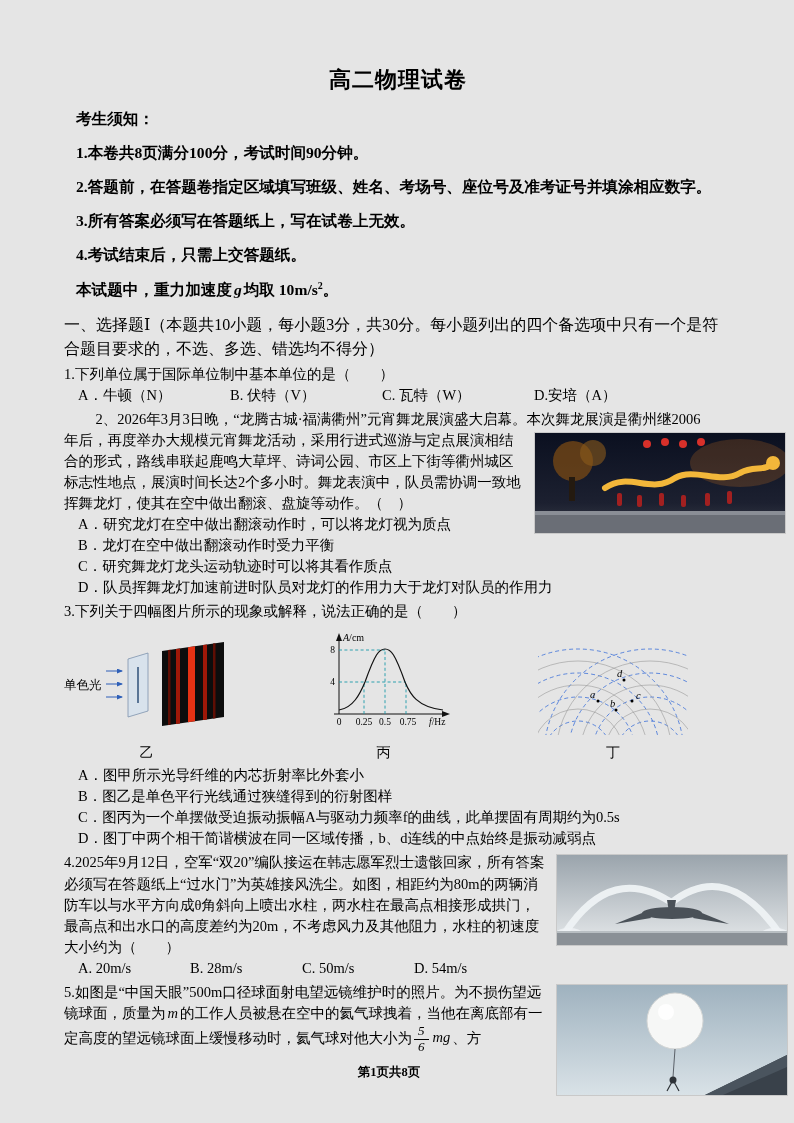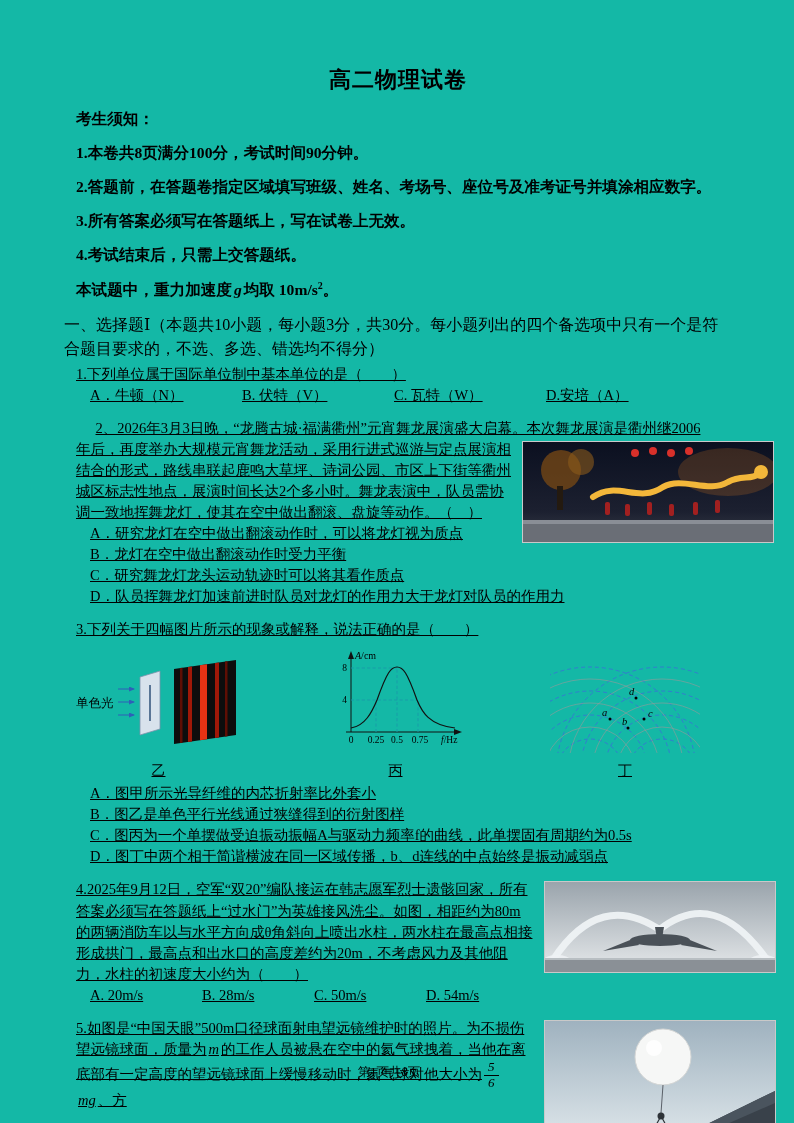--- a/index.html
+++ b/index.html
@@ -1,45 +1,45 @@
 <!DOCTYPE html>
 <html><head>
 <meta charset="utf-8">
 <style>
   html,body{margin:0;padding:0;background:#ffffff;}
   .page{
-    width:794px;height:1123px;background:#14b8a6;position:relative;overflow:hidden;
+    width:794px;height:1123px;background:#e5e5e5;position:relative;overflow:hidden;
     font-family:"Liberation Serif","DejaVu Serif",serif;color:#000;
     padding:64px 62px 0 64px;box-sizing:border-box;
     font-size:14.5px;line-height:1.45;
   }
   .title{text-align:center;font-size:22px;font-weight:700;margin:0 0 12px;letter-spacing:1px;}
   .notice p{margin:12px;font-weight:700;font-size:15.6px;line-height:1.42;}
   .var{font-style:italic;padding:0 2px;}
   sup{font-size:10px;}
   .section-heading{margin:10px 0 3px;font-size:16px;line-height:1.5;}
-  .q{margin:12px;text-decoration:underline;}
+  .q{margin:0;}
   .q p{margin:0;}
   .q{margin-top:3px;}
   .nowrap{white-space:nowrap;text-align:center;}
   .opt-row{display:flex;padding-left:14px;}
   .opt-row .opt{width:152px;}
   .opt-row-sm .opt{width:112px;}
   .opt-line{padding-left:14px;}
   .photo{float:right;border:1px solid #c9c9c9;box-sizing:border-box;overflow:hidden;}
   .photo svg{display:block;}
   .photo-q2{width:252px;height:102px;margin:2px -54px 4px 8px;}
   .photo-q4{width:232px;height:92px;margin:2px -56px 4px 10px;}
   .photo-q5{width:232px;height:112px;margin:2px -56px 4px 10px;}
   .figrow{display:flex;justify-content:space-between;align-items:flex-end;width:624px;margin:6px 0 2px;}
   .figure{text-align:center;}
   .figcap{font-size:14px;margin-top:2px;}
   .frac{display:inline-flex;flex-direction:column;align-items:center;vertical-align:middle;font-size:13px;line-height:1.15;font-style:italic;margin:0 2px;}
   .frac .num{border-bottom:1px solid #000;padding:0 4px;}
-  .footer{position:absolute;bottom:42px;left:0;right:16px;text-align:center;font-size:12.5px;}
+  .footer{position:absolute;bottom:42px;left:0;right:16px;text-align:center;font-size:12.5px;font-weight:bold;}
   svg text{font-family:"Liberation Serif","DejaVu Serif",serif;}
 </style>
 </head>
 <body>
 
 <svg width="0" height="0" style="position:absolute">
   <defs>
     <marker id="ah-k" markerWidth="7" markerHeight="7" refX="5" refY="2.5" orient="auto">
         <path d="M0,0 L6,2.5 L0,5 Z" fill="#111"></path>
       </marker>

